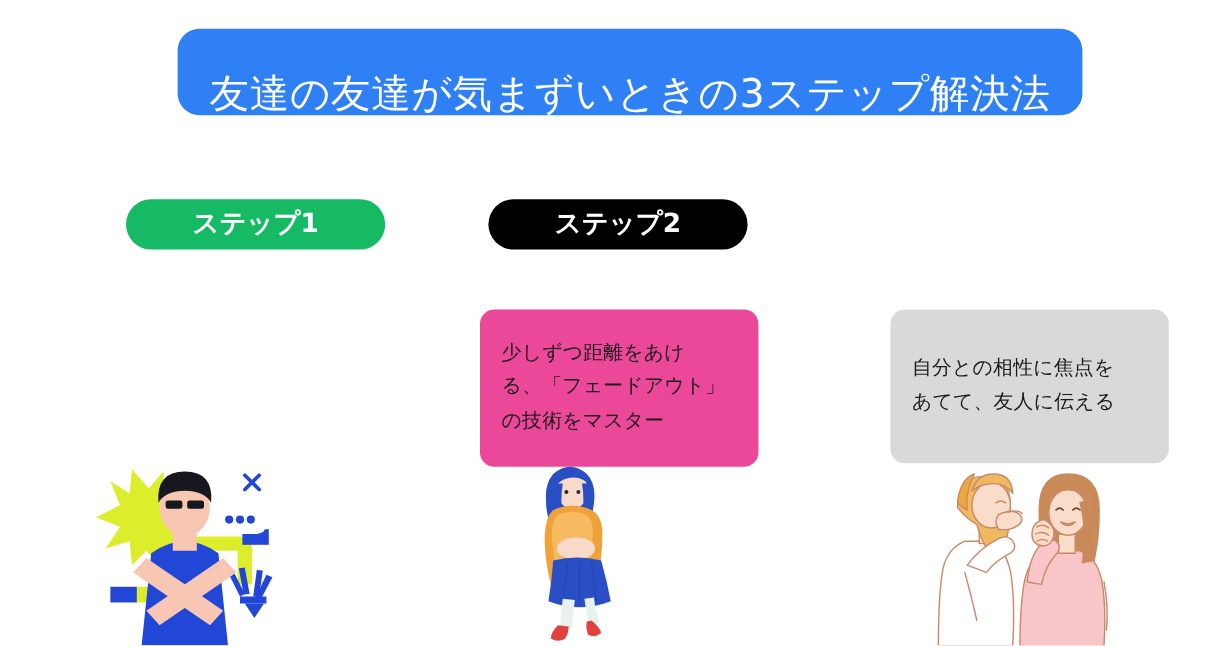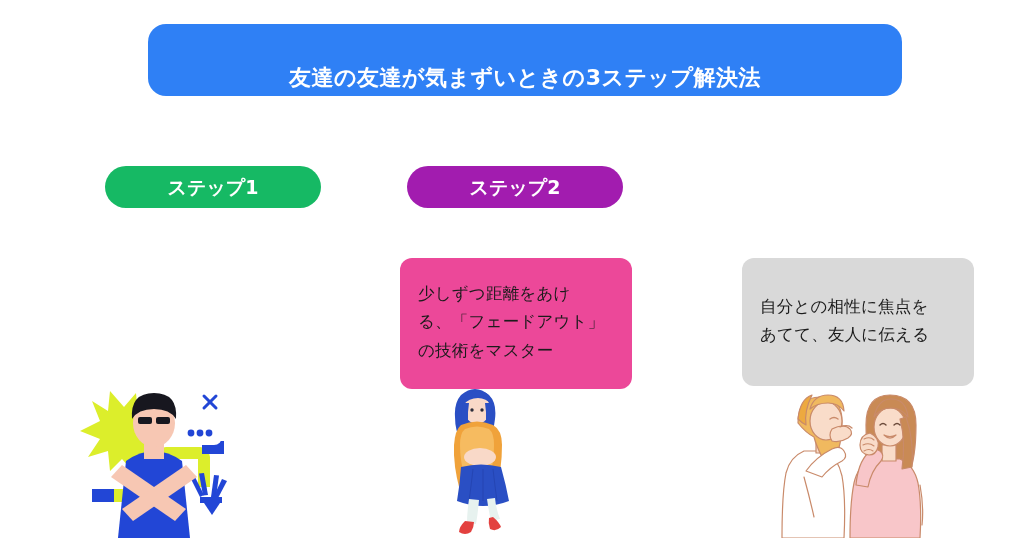--- a/index.html
+++ b/index.html
@@ -30,22 +30,22 @@
     width: 754px;
     height: 72px;
     border-radius: 18px;
     display: flex;
     align-items: center;
     justify-content: center;
     box-sizing: border-box;
   }
   .title-text {
     color: #ffffff;
-    font-size: 22px;
-    font-weight: 700;
+    font-size: 33px;
+    font-weight: 400;
     letter-spacing: 0.5px;
     line-height: 1;
     white-space: nowrap;
     margin-top: 35px;
   }
 
   
   .column {
     position: absolute;
     top: 0;
@@ -63,21 +63,21 @@
     width: 216px;
     height: 42px;
     border-radius: 21px;
     display: flex;
     align-items: center;
     justify-content: center;
     box-sizing: border-box;
   }
   .step-badge-label {
     color: #ffffff;
-    font-size: 19px;
+    font-size: 22px;
     font-weight: 700;
     line-height: 1;
     white-space: nowrap;
   }
 
   .step-card {
     position: absolute;
     top: 258px;
     left: 30px;
     width: 232px;
@@ -175,21 +175,21 @@
           <circle cx="117" cy="48" r="3.4"></circle>
           <circle cx="126" cy="48" r="3.4"></circle>
           <circle cx="135" cy="48" r="3.4"></circle>
         </g>
       </svg>
     </div>
   </div>
 
   <div class="column col-1">
 
-    <div class="step-badge" style="background: #a21caf;">
+    <div class="step-badge" style="background: #000000;">
       <span class="step-badge-label">ステップ2</span>
     </div>
 
     <div class="step-card" style="background: #ec4899;">
       <div class="step-card-text">少しずつ距離をあけ
 る、「フェードアウト」
 の技術をマスター</div>
     </div>
 
     <div class="illus illus-2">

